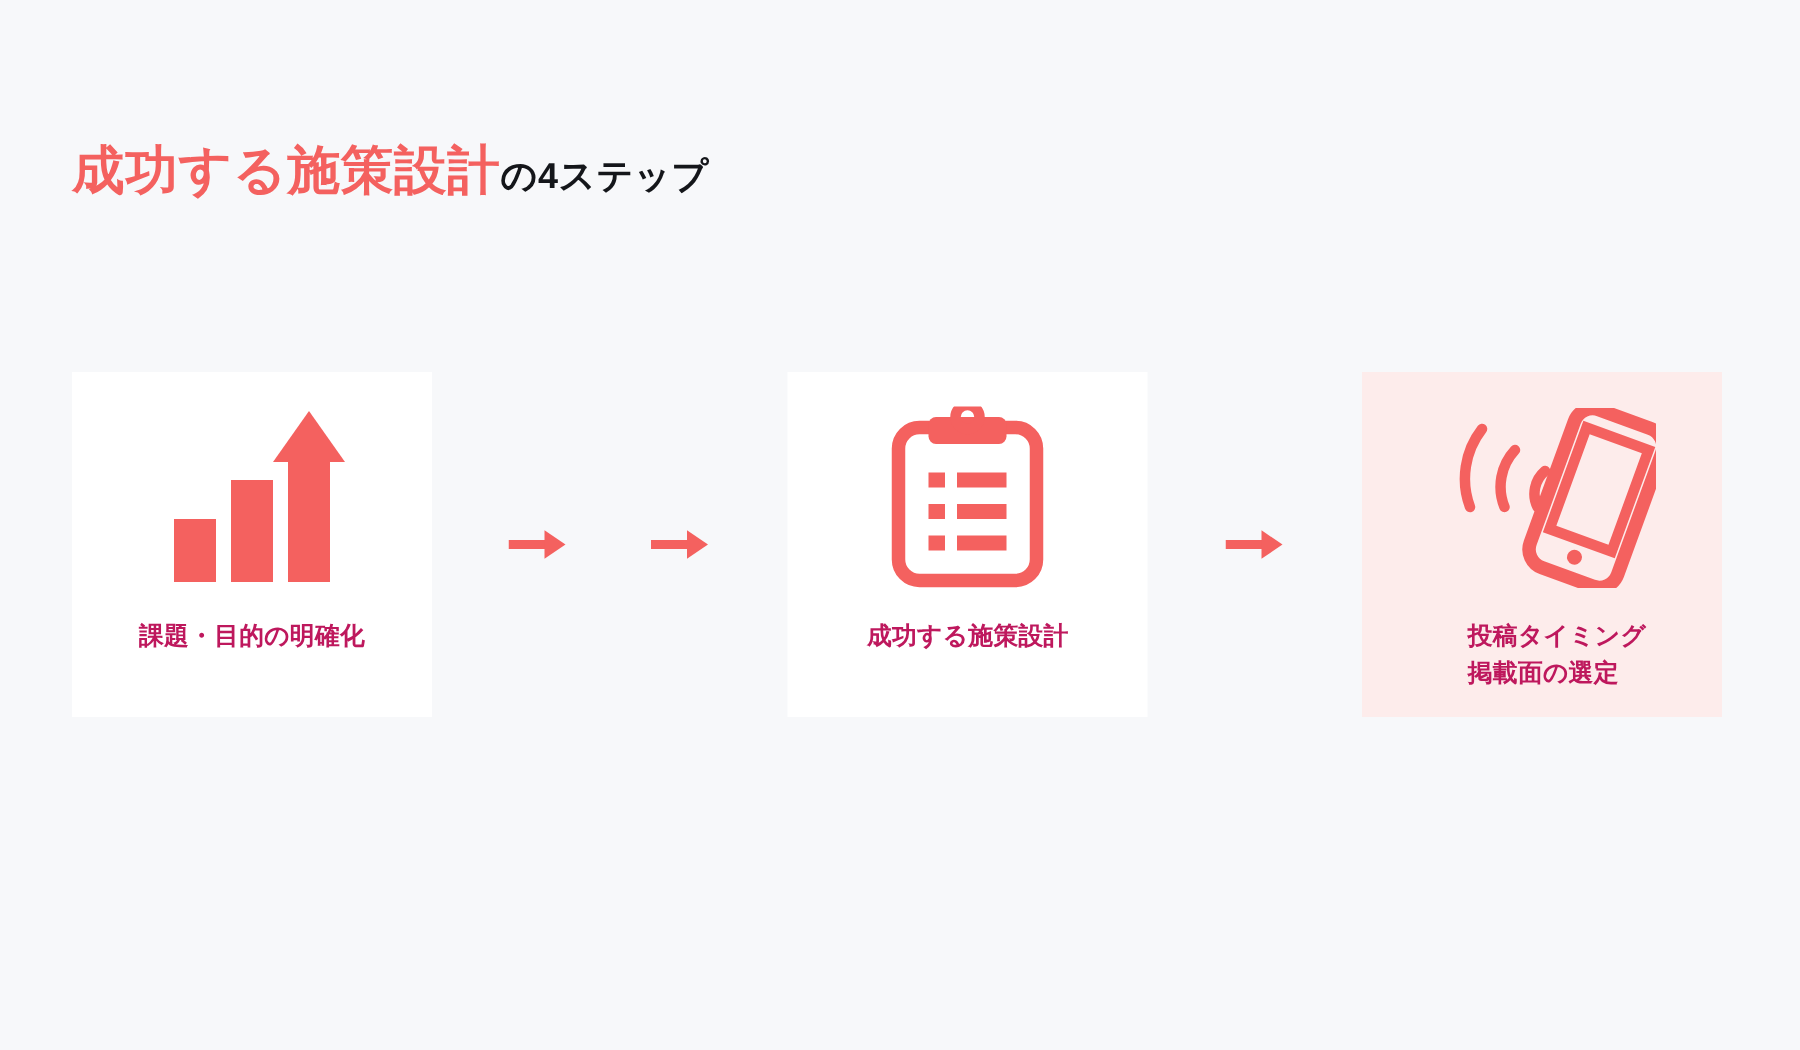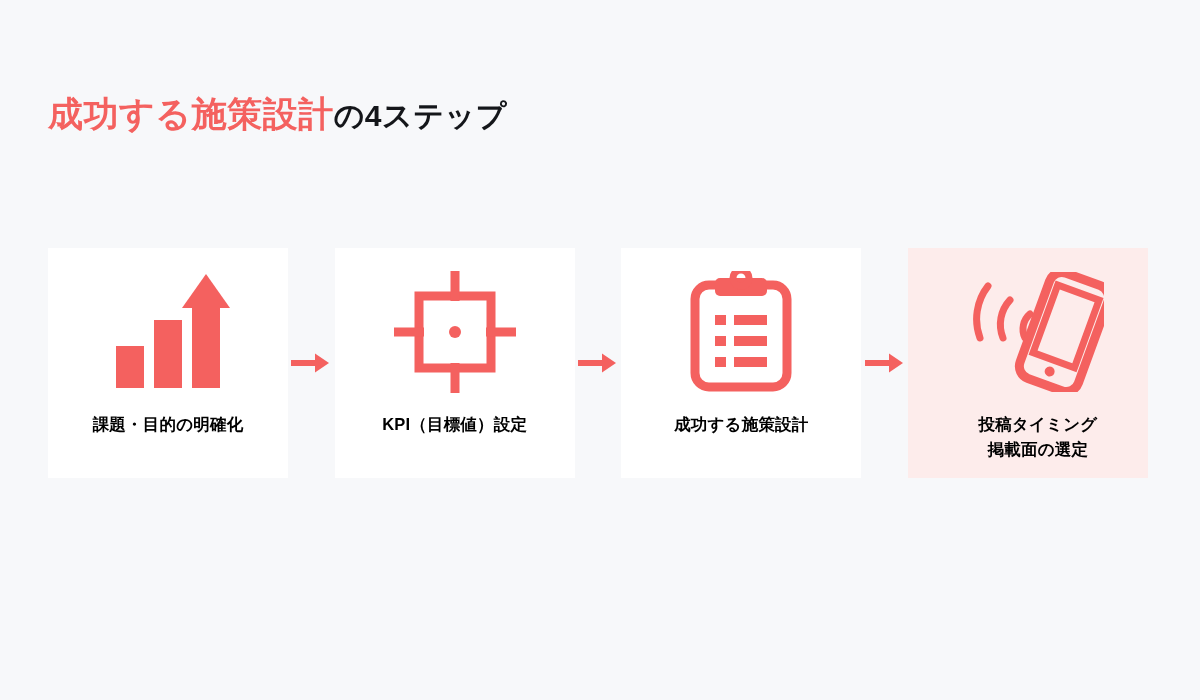--- a/index.html
+++ b/index.html
@@ -36,21 +36,21 @@
 
   .title-accent {
     font-size: 35px;
     font-weight: 700;
     letter-spacing: 0.5px;
     color: #f4615f;
     line-height: 1.25;
   }
 
   .title-rest {
-    font-size: 30px;
+    font-size: 24px;
     font-weight: 700;
     letter-spacing: 0.5px;
     color: #14161a;
     line-height: 1.25;
   }
 
   
   .steps-row {
     position: absolute;
     left: 48px;
@@ -87,22 +87,22 @@
     justify-content: center;
     flex: 0 0 auto;
   }
 
   .icon-wrap svg { display: block; }
 
   .step-label {
     margin-top: 14px;
     font-size: 16.5px;
     font-weight: 700;
-    color: #000000;
-    text-align: center;
+    color: #be185d;
+    text-align: left;
     line-height: 1.52;
     letter-spacing: 0.2px;
     white-space: pre-line;
     padding: 0 6px;
   }
 
   
   .arrow {
     flex: 0 0 auto;
     width: 46px;
@@ -139,36 +139,20 @@
       <div class="step-label">課題・目的の明確化</div>
     </div>
 
     <div class="arrow">
       <svg width="40" height="22" viewBox="0 0 40 22" aria-hidden="true">
         <rect x="0" y="8" width="28" height="6" fill="#f4615f"></rect>
         <polygon points="24,1.5 38,11 24,20.5" fill="#f4615f"></polygon>
       </svg>
     </div>
 
-    <div class="step-card">
-      <div class="icon-wrap">
-        <svg width="122" height="122" viewBox="0 0 122 122" aria-hidden="true">
-
-          <rect x="25" y="25" width="72" height="72" fill="none" stroke="#f4615f" stroke-width="9"></rect>
-
-          <rect x="56.5" y="0" width="9" height="30" fill="#f4615f"></rect>
-          <rect x="56.5" y="92" width="9" height="30" fill="#f4615f"></rect>
-          <rect x="0" y="56.5" width="30" height="9" fill="#f4615f"></rect>
-          <rect x="92" y="56.5" width="30" height="9" fill="#f4615f"></rect>
-
-          <circle cx="61" cy="61" r="6" fill="#f4615f"></circle>
-        </svg>
-      </div>
-      <div class="step-label">KPI（目標値）設定</div>
-    </div>
 
     <div class="arrow">
       <svg width="40" height="22" viewBox="0 0 40 22" aria-hidden="true">
         <rect x="0" y="8" width="28" height="6" fill="#f4615f"></rect>
         <polygon points="24,1.5 38,11 24,20.5" fill="#f4615f"></polygon>
       </svg>
     </div>
 
     <div class="step-card">
       <div class="icon-wrap">

